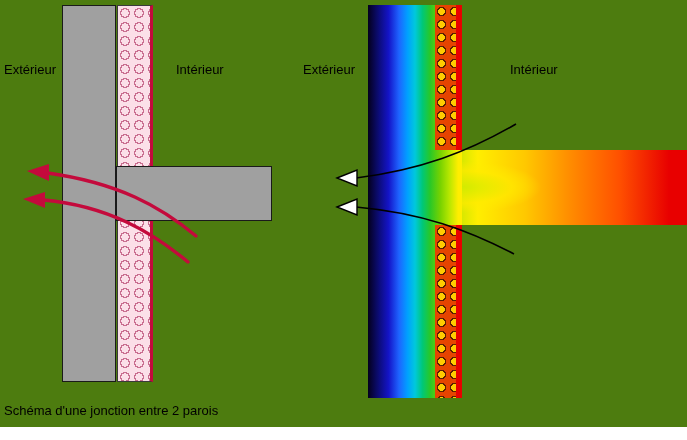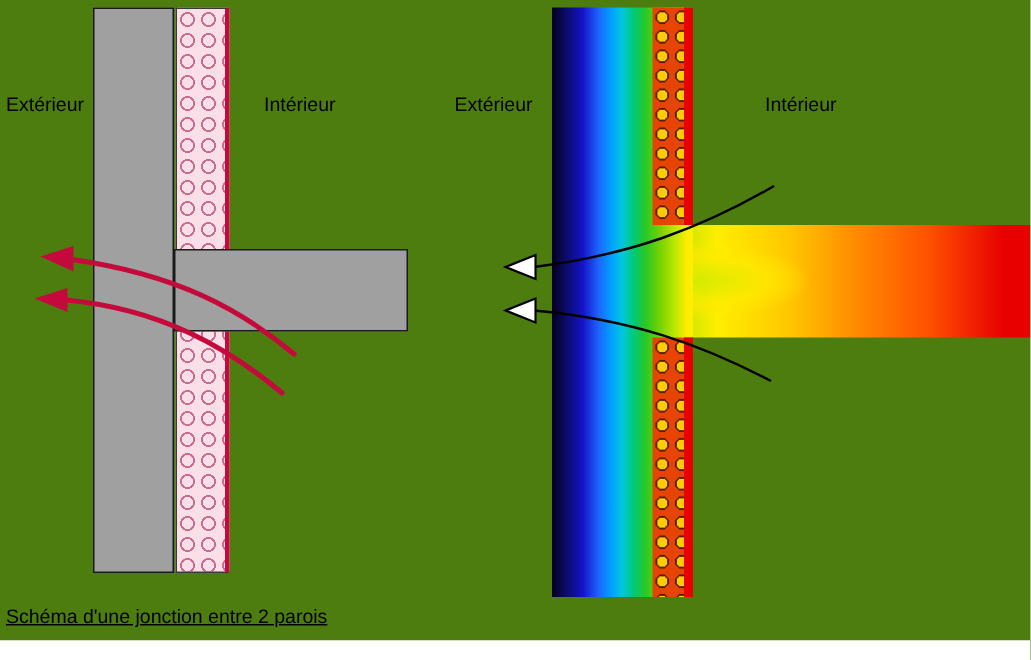--- a/index.html
+++ b/index.html
@@ -1,21 +1,21 @@
 <!DOCTYPE html>
 <html style="--wall-gray: #a0a0a0; --wall-outline: #1a1a1a; --insulation-pink: #fbdfe8; --insulation-bubble: #c96e90; --insulation-edge-red: #c40a3c; --arrow-crimson: #c40a3c; --heat-arrow-black: #000000; --thermal-cold: #04001c; --thermal-blue: #1414c8; --thermal-cyan: #00c8dc; --thermal-green: #28c828; --thermal-yellow: #ffee00; --thermal-orange: #ff8c00; --thermal-red: #e80000; --thermal-insulation-bg: #e64400; --thermal-insulation-circle: #ffcc00; --thermal-insulation-outline: #5a1e00;"><head>
 <meta charset="utf-8">
 <style>
   * { margin:0; padding:0; box-sizing:border-box; }
   html, body { background:#ffffff; }
   body { font-family:"Liberation Sans", sans-serif; }
   .canvas { position:relative; width:687px; height:427px; background:#4d7c0f; overflow:hidden; }
   .abs { position:absolute; }
   .label { font-size:13px; color:#000; white-space:nowrap; }
-  .caption { font-size:13px; color:#000; text-decoration:underline; white-space:nowrap; }
+  .caption { font-size:13px; color:#000; white-space:nowrap; }
 
   
   .wall {
     left:62px; top:5px; width:54px; height:377px;
     background:var(--wall-gray, #a0a0a0);
     border:1px solid var(--wall-outline, #1a1a1a);
   }
   .insulation-pink {
     left:117px; top:5px; width:36px; height:377px;
     background-color:var(--insulation-pink, #fbdfe8);

